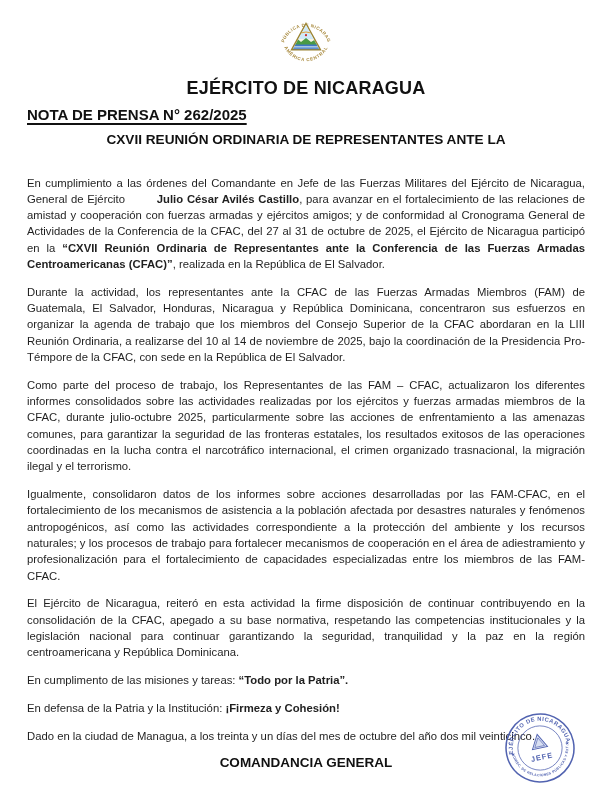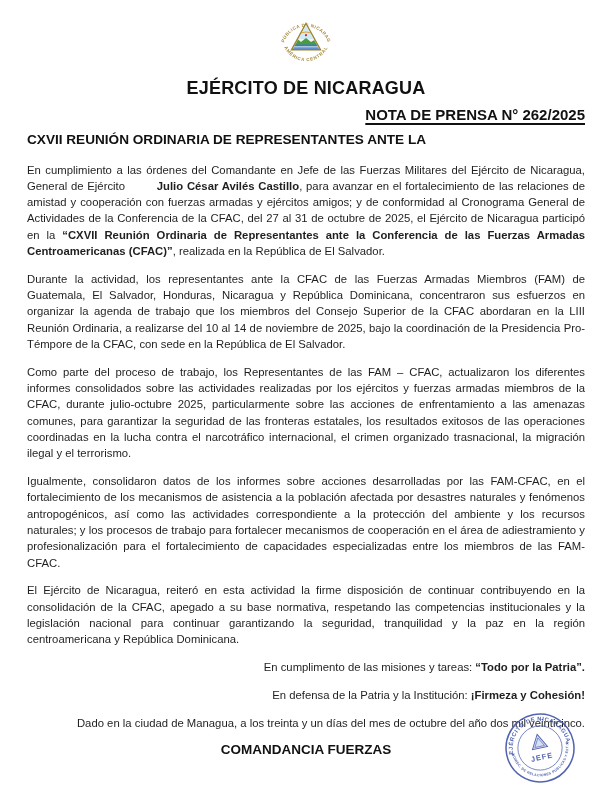--- a/index.html
+++ b/index.html
@@ -16,37 +16,37 @@
     box-sizing:border-box;
     padding:12px 27px 0 27px;
     background:#ffffff;
   }
   .emblem-wrap { text-align:center; margin:0 0 4px 0; }
   .army-title {
     font-size:18px; font-weight:bold; text-align:center;
     margin:6px 0 7px 0; letter-spacing:0.2px; color:#111;
   }
   .press-note {
-    font-size:15px; font-weight:bold; text-align:right;
+    font-size:15px; font-weight:bold; text-align:left;
     margin:0 0 9px 0; color:#111;
   }
   .press-note span {
     text-decoration:underline;
     text-decoration-thickness:2px;
     text-underline-offset:3px;
   }
   .headline {
-    font-size:13.6px; font-weight:bold; text-align:left;
-    line-height:16.5px; margin:0 0 13px 0; color:#111;
+    font-size:13.6px; font-weight:bold; text-align:center;
+    line-height:16.5px; margin:0 0 26px 0; color:#111;
   }
   p.bodytext {
     font-size:11.3px; line-height:16.3px;
     text-align:justify; margin:0 0 11.5px 0;
   }
-  p.single { text-align:right;margin-left:29px; }
+  p.single { text-align:left; }
   .name-bold { font-weight:bold;margin-left:28px; }
   .quote-bold-italic { font-weight:bold; }
   .footer {
     text-align:center; font-weight:bold; font-size:13.5px;
     line-height:16px; margin-top:1px; color:#111;
   }
   .seal {
     position:absolute; left:504px; top:712px;
     width:72px; height:72px;
     transform:rotate(-12deg);
@@ -103,21 +103,21 @@
 
   <p class="bodytext">El Ejército de Nicaragua, reiteró en esta actividad la firme disposición de continuar contribuyendo en la consolidación de la CFAC, apegado a su base normativa, respetando las competencias institucionales y la legislación nacional para continuar garantizando la seguridad, tranquilidad y la paz en la región centroamericana y República Dominicana.</p>
 
   <p class="bodytext single"><span>En cumplimento de las misiones y tareas: </span><span class="quote-bold-italic">“Todo por la Patria”.</span></p>
 
   <p class="bodytext single"><span>En defensa de la Patria y la Institución: </span><span class="quote-bold-italic">¡Firmeza y Cohesión!</span></p>
 
   <p class="bodytext single">Dado en la ciudad de Managua, a los treinta y un días del mes de octubre del año dos mil veinticinco.</p>
 
   <div class="footer">
-    <div>COMANDANCIA FUERZAS</div>
+    <div>COMANDANCIA GENERAL</div>
   </div>
 
   <svg class="seal" viewBox="0 0 70 70">
     <defs>
       <path id="sealTop" d="M 8.5,35 A 26.5,26.5 0 0 1 61.5,35" fill="none"></path>
       <path id="sealBot" d="M 7.5,35 A 27.5,27.5 0 0 0 62.5,35" fill="none"></path>
     </defs>
     <circle cx="35" cy="35" r="33" fill="none" stroke="#4558ab" stroke-width="1.5"></circle>
     <circle cx="35" cy="35" r="21.5" fill="none" stroke="#4558ab" stroke-width="0.7"></circle>
     <text font-size="5.6" font-weight="bold" fill="#4558ab" letter-spacing="0.5">

